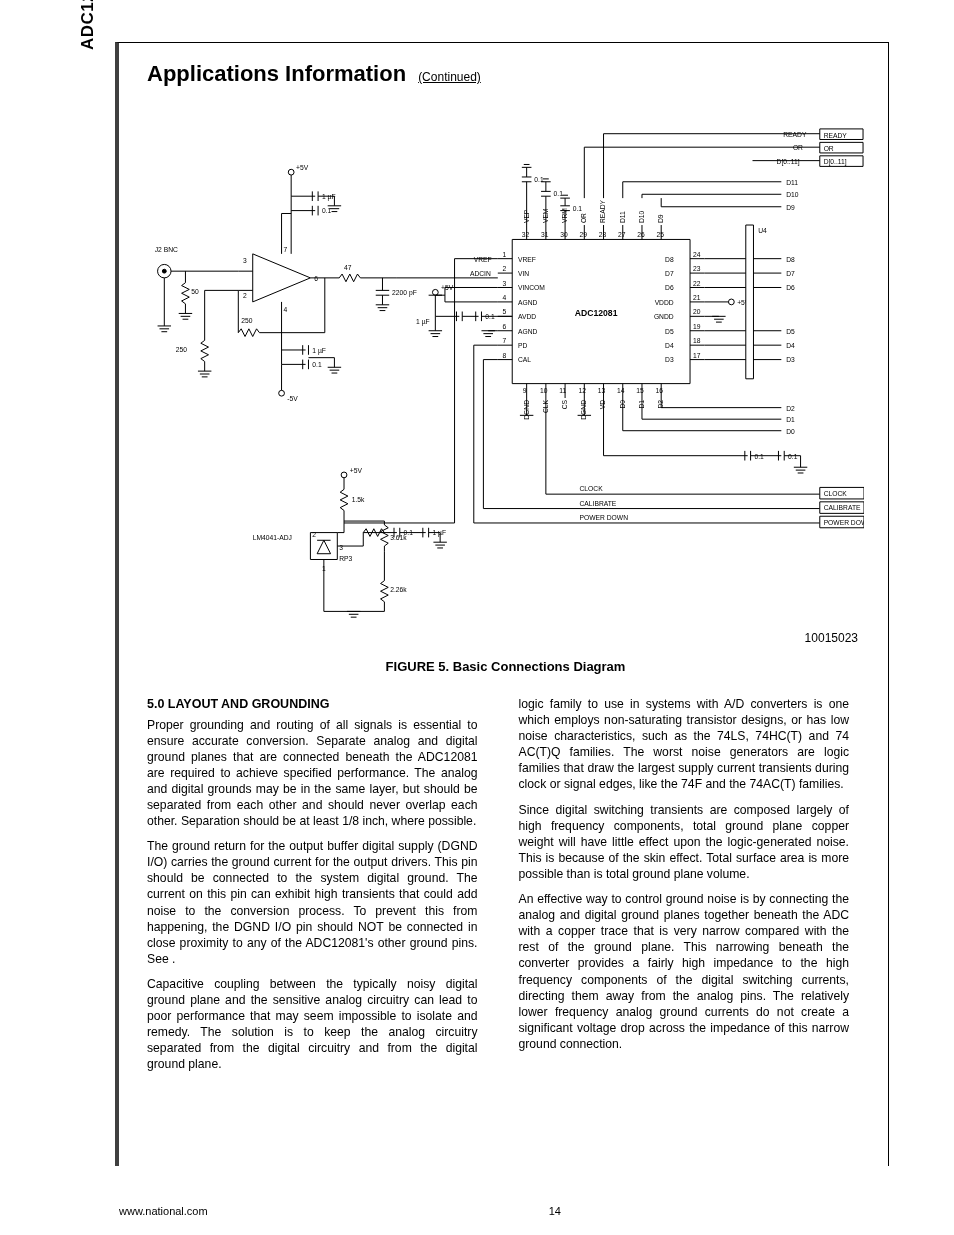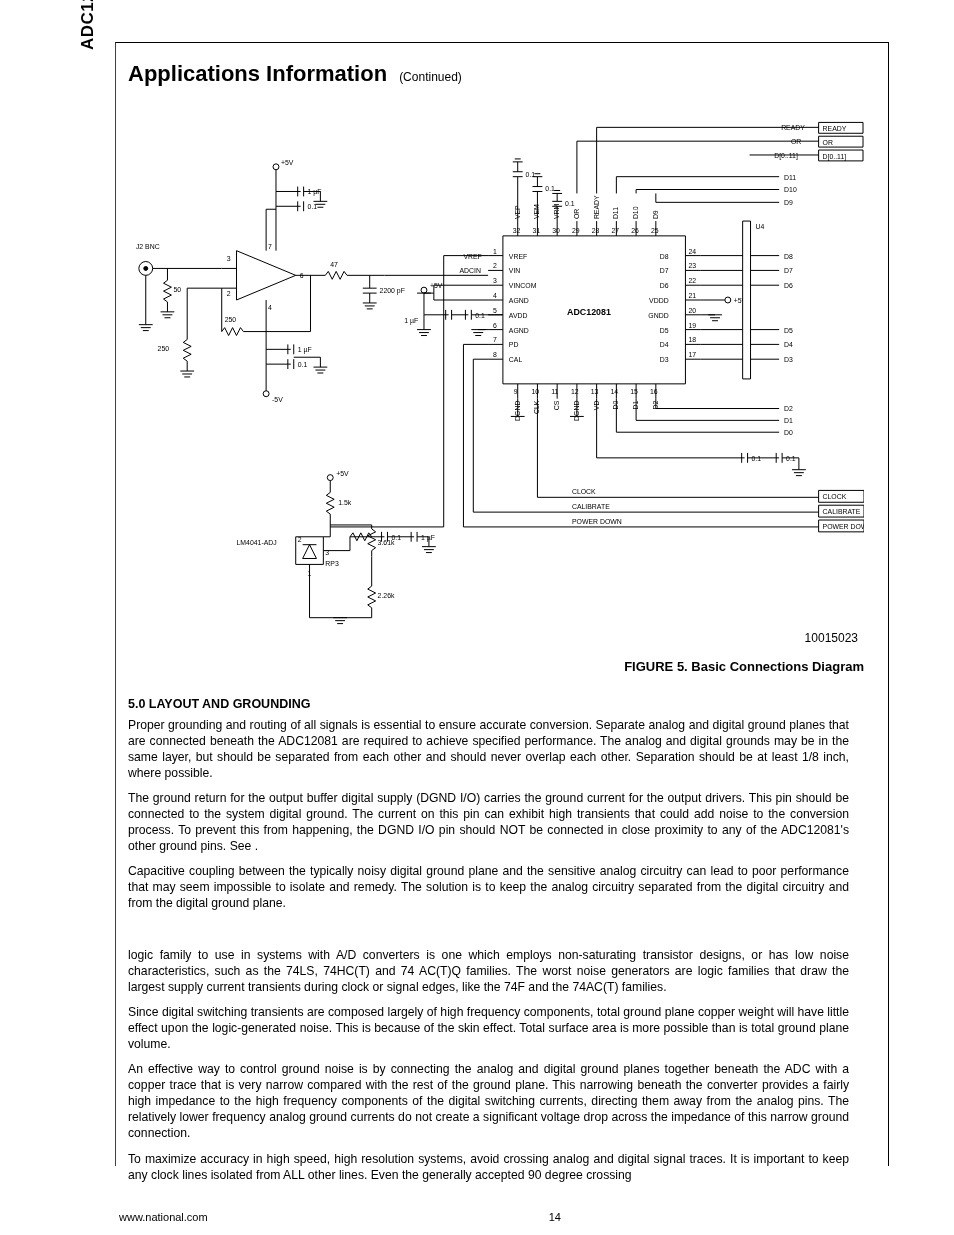--- a/index.html
+++ b/index.html
@@ -26,82 +26,82 @@
     transform-origin: left top;
     letter-spacing: 0.5px;
   }
   .content-frame {
     position: absolute;
     left: 115px;
     top: 42px;
     width: 774px;
     height: 1124px;
     border-top: 1px solid #000;
-    border-left: 1px solid #404040;
+    border-left: 4px solid #404040;
     border-right: 1px solid #000;
     box-sizing: border-box;
-    padding: 18px 24px 0 12px;
+    padding: 18px 24px 0 28px;
   }
   .heading-row {
     display: flex;
     align-items: baseline;
     gap: 12px;
     margin-bottom: 12px;
   }
   .heading {
     font-size: 22px;
     font-weight: bold;
   }
   .heading-cont {
     font-size: 12px;
+    text-decoration: underline;
   }
   .figure-wrap {
     width: 100%;
     height: 550px;
     position: relative;
   }
   .figure-wrap svg {
     width: 100%;
     height: 100%;
   }
   .fig-id {
     position: absolute;
     right: 6px;
     bottom: 4px;
     font-size: 12px;
   }
   .figure-caption {
-    text-align: right;
+    text-align: center;
     font-weight: bold;
     font-size: 13px;
     margin: 10px 0 22px 0;
   }
   .columns {
     display: flex;
     gap: 26px;
     font-size: 12.2px;
     line-height: 1.32;
-    flex-direction: column;
   }
   .col {
     flex: 1 1 0;
     text-align: justify;
   }
   .sec-head {
     font-weight: bold;
     font-size: 12.5px;
     margin-bottom: 4px;
   }
   .col p {
     margin: 0 15px 9px 0;
   }
   .footer {
     position: absolute;
     left: 115px;
-    bottom: 12px;
+    bottom: 18px;
     width: 794px;
     display: flex;
     justify-content: space-between;
     font-size: 11px;
     box-sizing: border-box;
     padding: 0 4px;
   }
   .footer .pn {
     flex: 1;
     text-align: center;
@@ -579,21 +579,20 @@
       <div class="col">
         <div class="sec-head">5.0 LAYOUT AND GROUNDING</div>
         <p>Proper grounding and routing of all signals is essential to ensure accurate conversion. Separate analog and digital ground planes that are connected beneath the ADC12081 are required to achieve specified performance. The analog and digital grounds may be in the same layer, but should be separated from each other and should never overlap each other. Separation should be at least 1/8 inch, where possible.</p>
         <p>The ground return for the output buffer digital supply (DGND I/O) carries the ground current for the output drivers. This pin should be connected to the system digital ground. The current on this pin can exhibit high transients that could add noise to the conversion process. To prevent this from happening, the DGND I/O pin should NOT be connected in close proximity to any of the ADC12081's other ground pins. See .</p>
         <p>Capacitive coupling between the typically noisy digital ground plane and the sensitive analog circuitry can lead to poor performance that may seem impossible to isolate and remedy. The solution is to keep the analog circuitry separated from the digital circuitry and from the digital ground plane.</p>
       </div>
       <div class="col">
         <p>logic family to use in systems with A/D converters is one which employs non-saturating transistor designs, or has low noise characteristics, such as the 74LS, 74HC(T) and 74 AC(T)Q families. The worst noise generators are logic families that draw the largest supply current transients during clock or signal edges, like the 74F and the 74AC(T) families.</p>
         <p>Since digital switching transients are composed largely of high frequency components, total ground plane copper weight will have little effect upon the logic-generated noise. This is because of the skin effect. Total surface area is more possible than is total ground plane volume.</p>
         <p>An effective way to control ground noise is by connecting the analog and digital ground planes together beneath the ADC with a copper trace that is very narrow compared with the rest of the ground plane. This narrowing beneath the converter provides a fairly high impedance to the high frequency components of the digital switching currents, directing them away from the analog pins. The relatively lower frequency analog ground currents do not create a significant voltage drop across the impedance of this narrow ground connection.</p>
-        <p>To maximize accuracy in high speed, high resolution systems, avoid crossing analog and digital signal traces. It is important to keep any clock lines isolated from ALL other lines. Even the generally accepted 90 degree crossing</p>
       </div>
     </div>
 
   </div>
 
   <div class="footer">
     <span>www.national.com</span>
     <span class="pn">14</span>
     <span style="visibility:hidden">.</span>
   </div>

